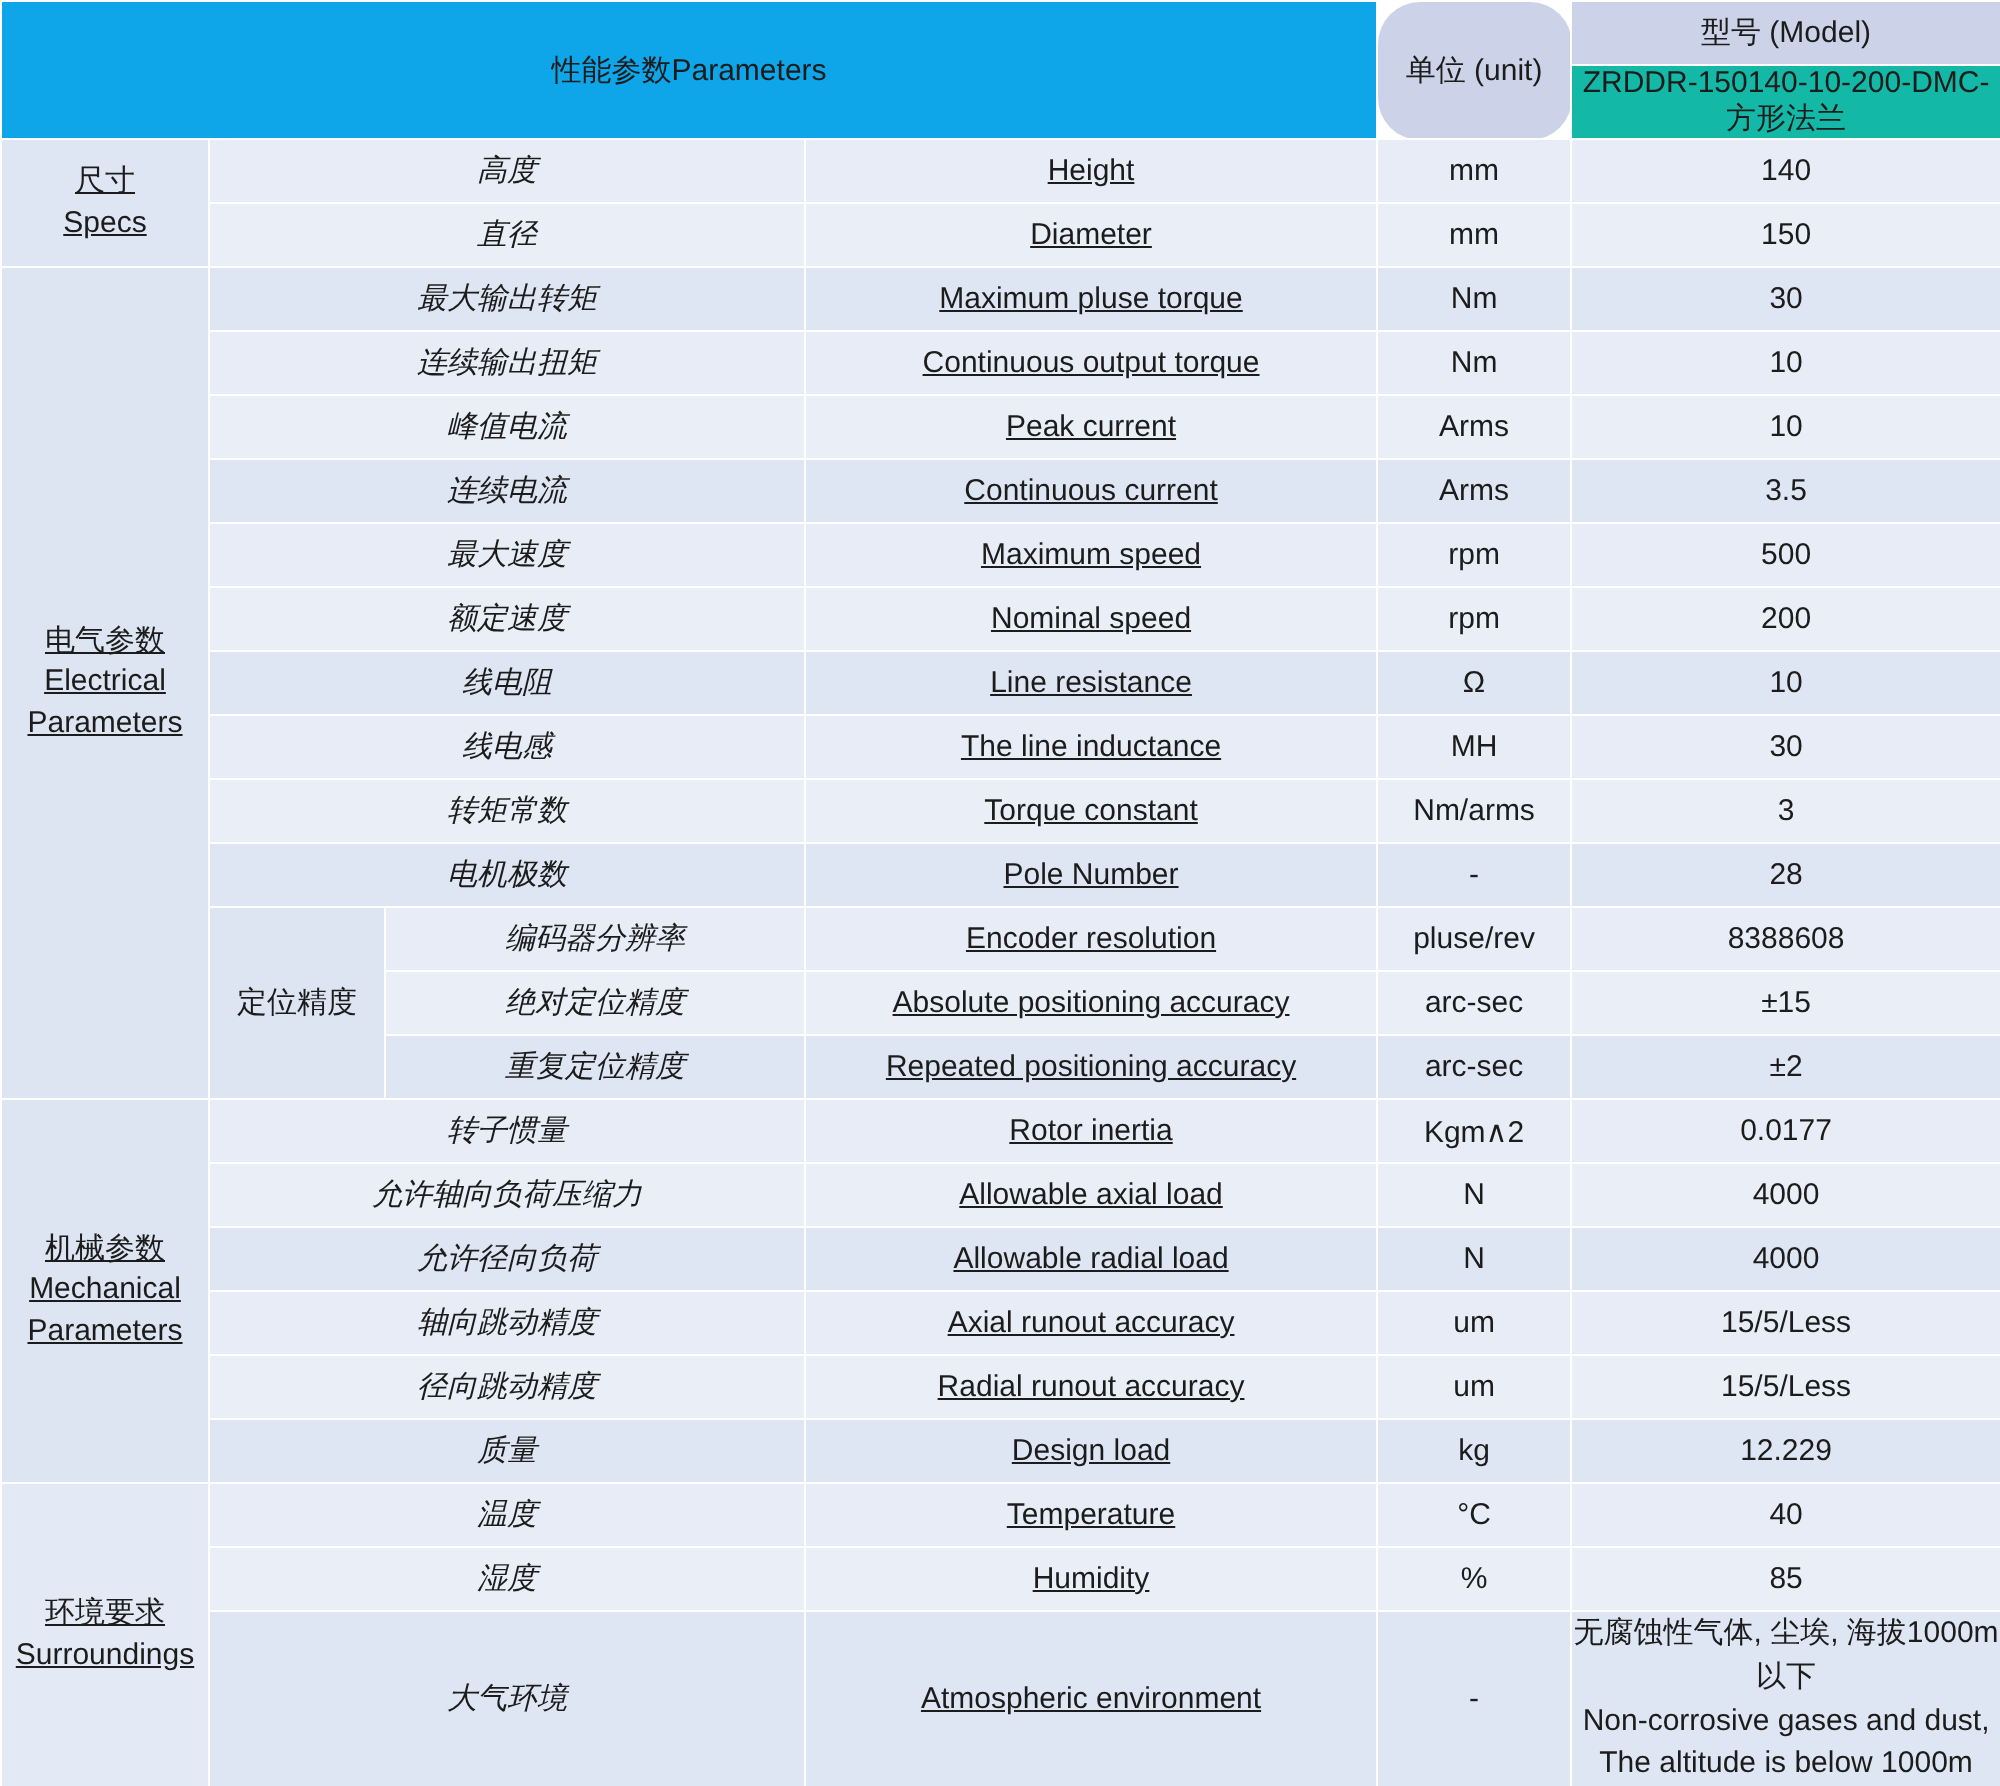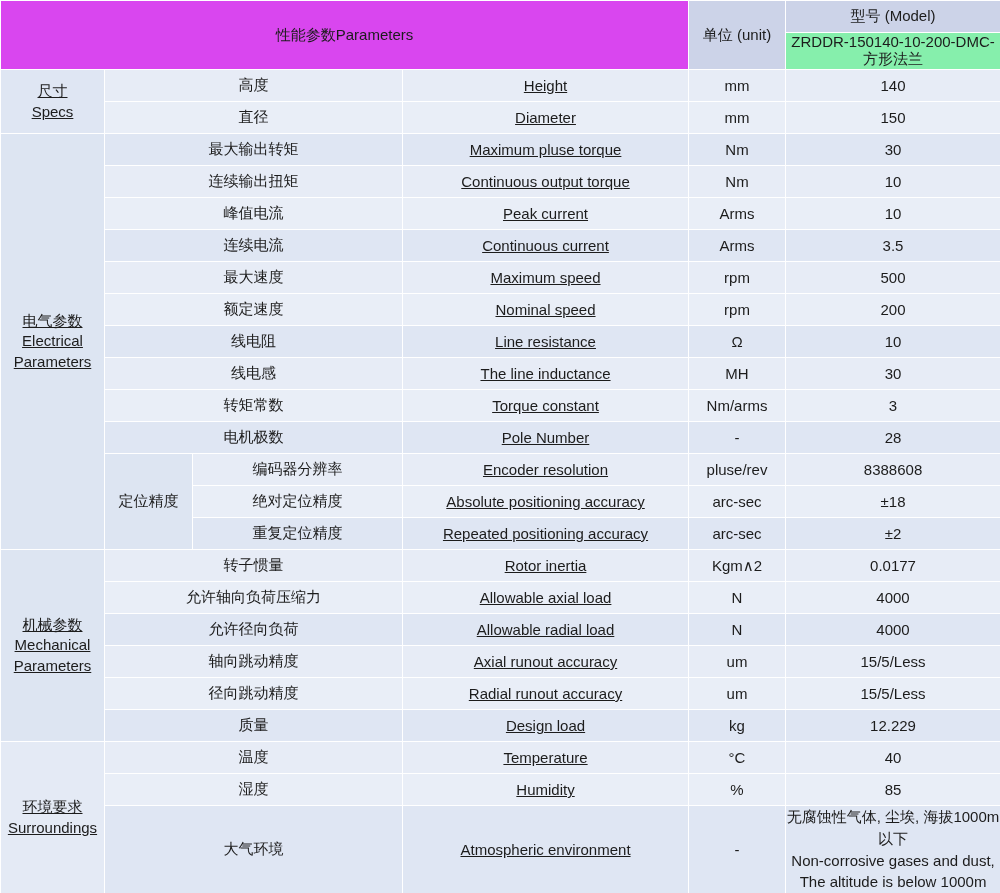--- a/index.html
+++ b/index.html
@@ -32,54 +32,56 @@
   
   col.c-group { width: 104px; }
   col.c-sub   { width: 88px; }
   col.c-cn    { width: 210px; }
   col.c-en    { width: 286px; }
   col.c-unit  { width: 97px; }
   col.c-val   { width: 215px; }
 
   
   .hdr-params {
-    background: #d946ef;
+    background: #0ea5e9;
     height: 54px;
     font-size: 16px;
   }
   .hdr-unit {
     background: #ccd3e8;
     height: 54px;
     font-size: 15px;
+    border-radius: 21px;
   }
   .hdr-model-top {
     background: #ccd3e8;
     height: 27px;
     font-size: 16px;
   }
   .hdr-model-sub {
-    background: #86efac;
+    background: #14b8a6;
     height: 27px;
     font-size: 14.5px;
   }
 
   
   .tint-a { background: #e7ecf6; }
   .tint-b { background: #dfe6f3; }
   .tint-c { background: #e9eef7; }
   .tint-d { background: #dde5f2; }
   .tint-e { background: #e4eaf5; margin-left: 44px; }
 
   .group-cell {
     font-size: 15px;
     line-height: 1.35;
     text-decoration: underline;
   }
   .cn-label {
     text-align: center;
+    font-style: italic;
   }
   .en-label {
     text-align: left;
     padding-left: 14px;
     text-decoration: underline;
   }
   .val-multiline {
     line-height: 1.45;
     font-size: 14.5px;
     padding: 6px 4px;
@@ -195,21 +197,21 @@
       <td class="tint-d" rowspan="3">定位精度</td>
       <td class="tint-a cn-label">编码器分辨率</td>
       <td class="tint-a en-label">Encoder resolution</td>
       <td class="tint-a">pluse/rev</td>
       <td class="tint-a">8388608</td>
     </tr>
     <tr>
       <td class="tint-c cn-label">绝对定位精度</td>
       <td class="tint-c en-label">Absolute positioning accuracy</td>
       <td class="tint-c">arc-sec</td>
-      <td class="tint-c">±18</td>
+      <td class="tint-c">±15</td>
     </tr>
     <tr>
       <td class="tint-b cn-label">重复定位精度</td>
       <td class="tint-b en-label">Repeated positioning accuracy</td>
       <td class="tint-b">arc-sec</td>
       <td class="tint-b">±2</td>
     </tr>
 
     <tr>
       <td class="tint-d group-cell" rowspan="6">

